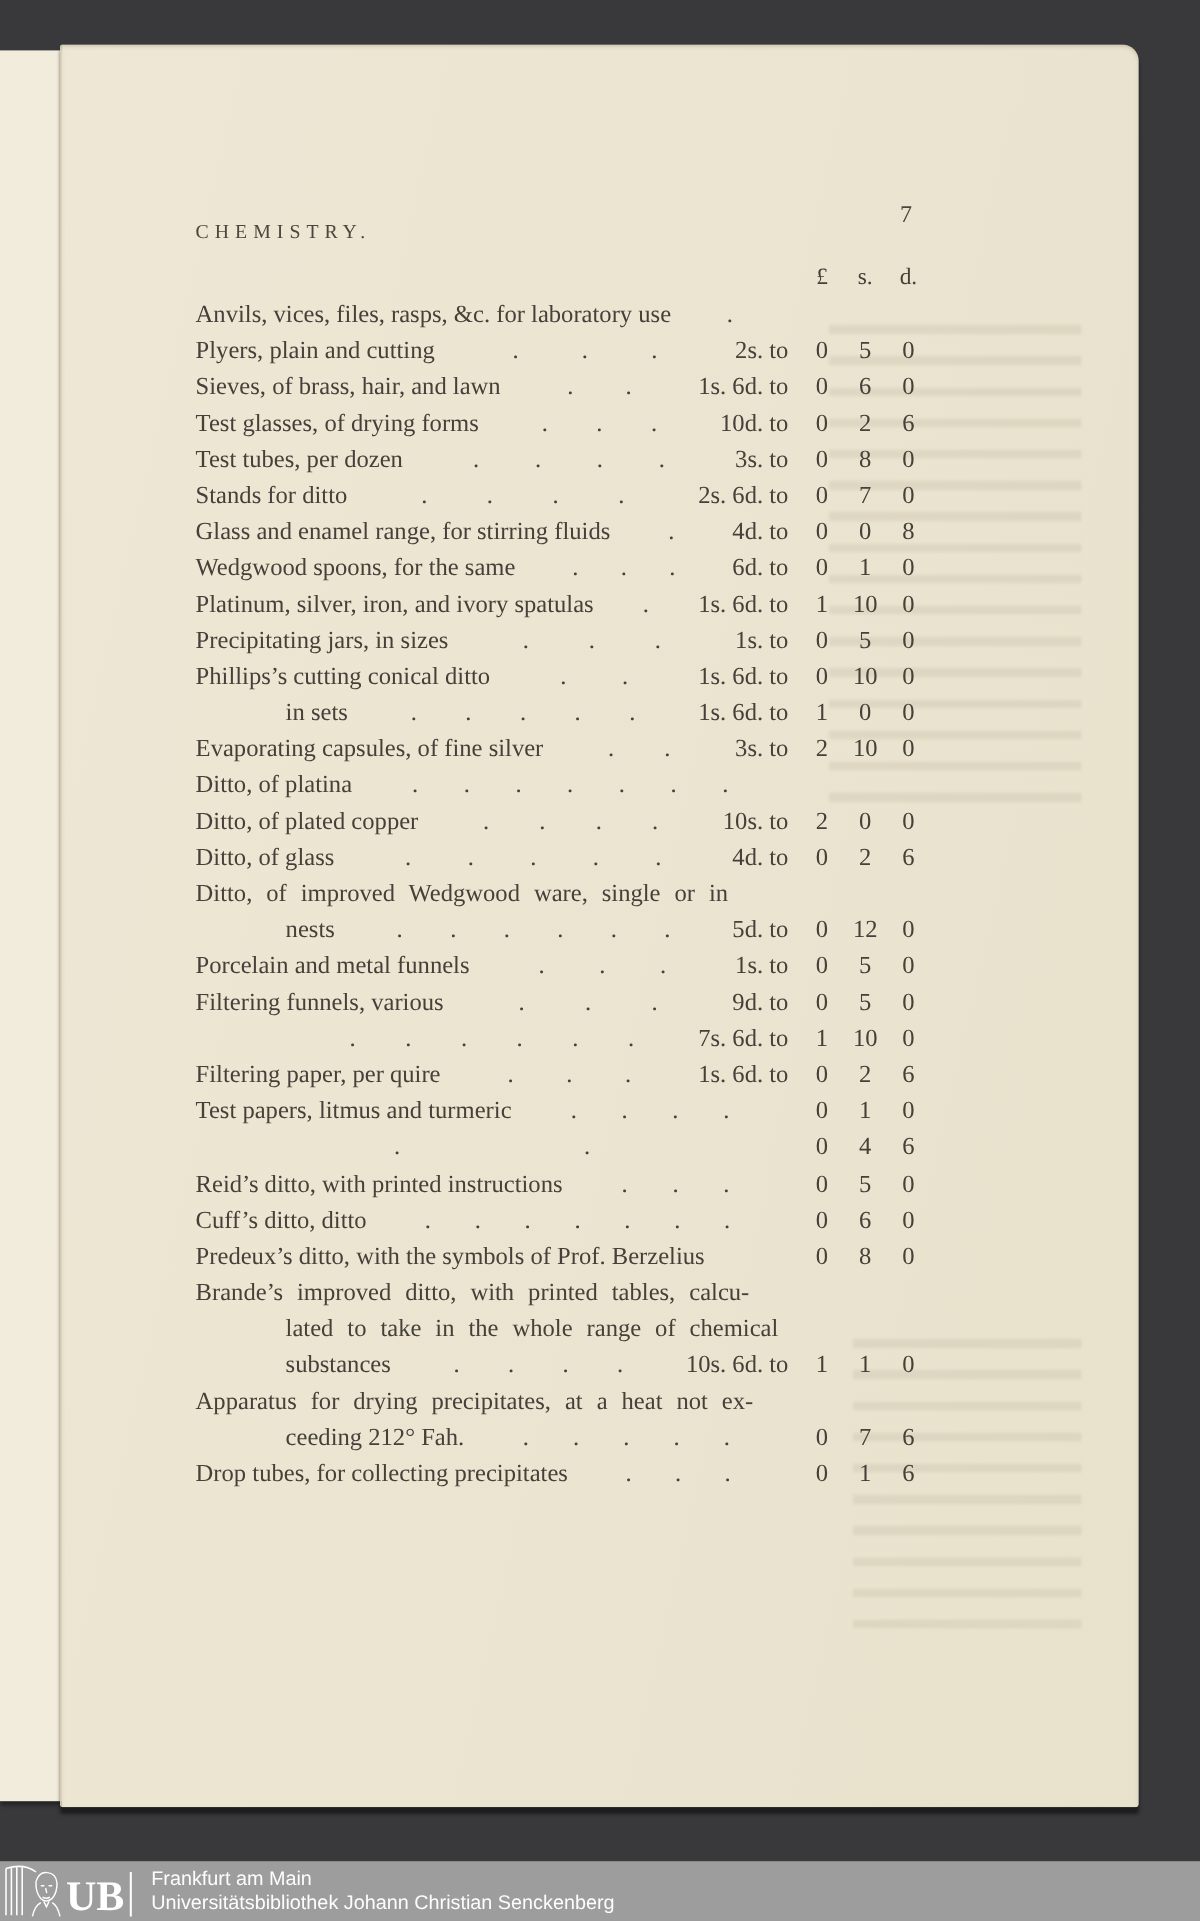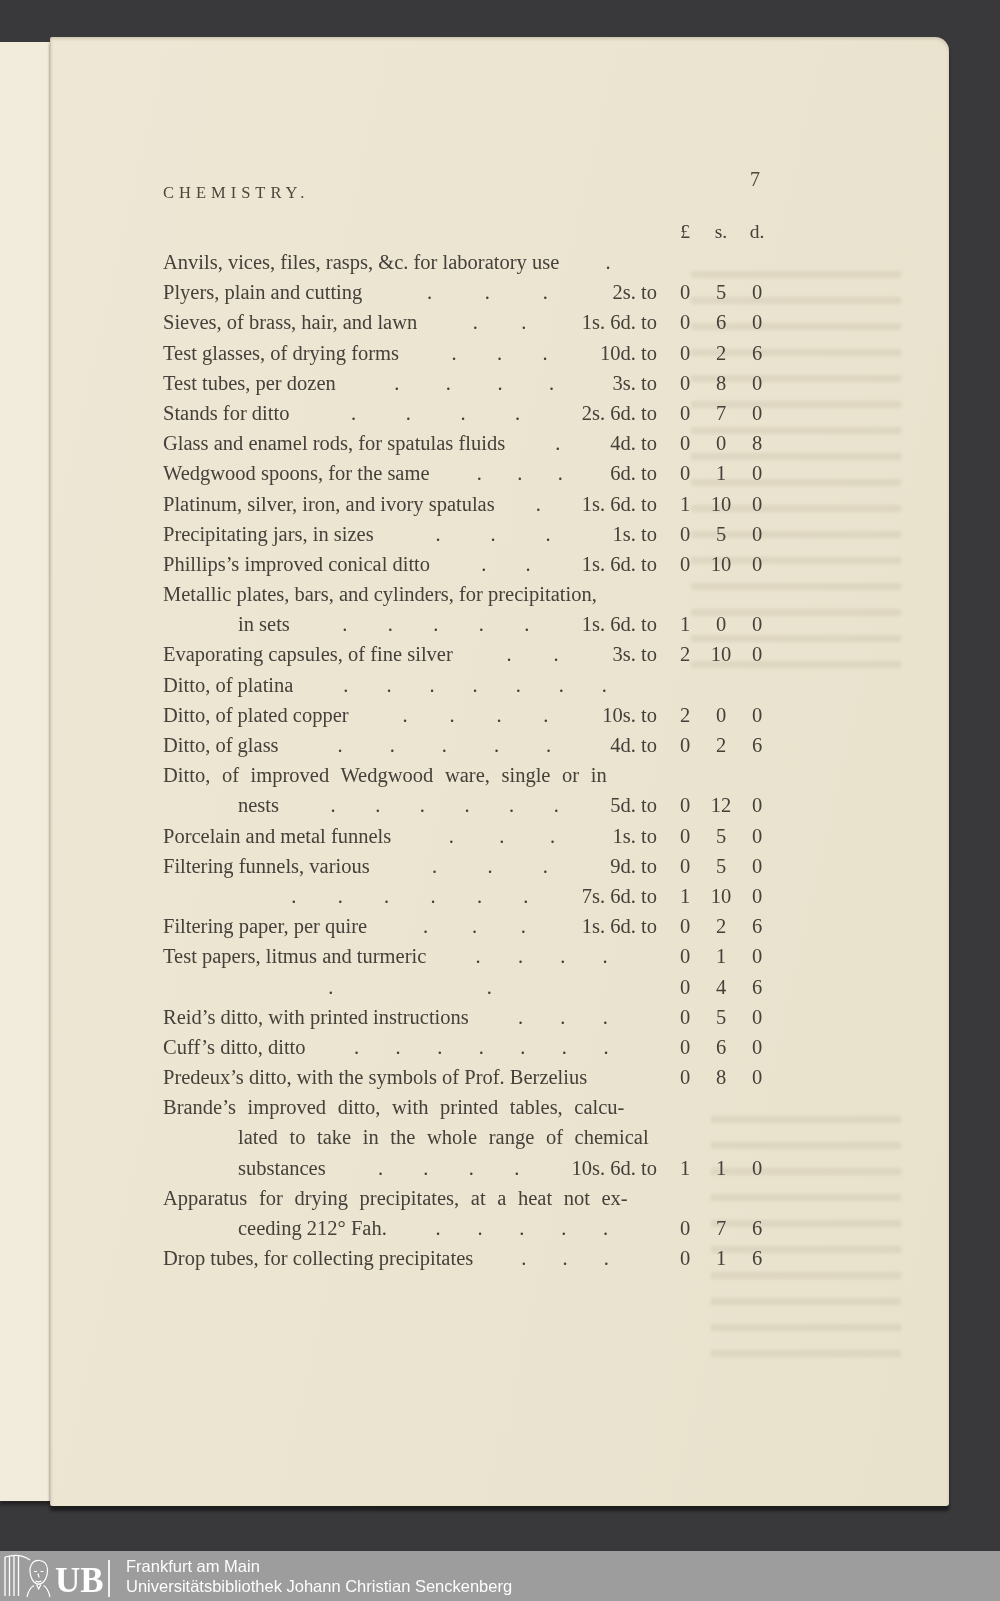--- a/index.html
+++ b/index.html
@@ -113,26 +113,25 @@
     </span>
   </div>
 
   <div class="rows">
       <div class="row"><span class="label">Anvils, vices, files, rasps, &amp;c. for laboratory use</span><span class="dots"><span class="dot">.</span></span><span class="price"></span><span class="money"><span class="col"></span><span class="col"></span><span class="col"></span></span></div>
       <div class="row"><span class="label">Plyers, plain and cutting</span><span class="dots"><span class="dot">.</span><span class="dot">.</span><span class="dot">.</span></span><span class="price">2s. to</span><span class="money"><span class="col">0</span><span class="col">5</span><span class="col">0</span></span></div>
       <div class="row"><span class="label">Sieves, of brass, hair, and lawn</span><span class="dots"><span class="dot">.</span><span class="dot">.</span></span><span class="price">1s. 6d. to</span><span class="money"><span class="col">0</span><span class="col">6</span><span class="col">0</span></span></div>
       <div class="row"><span class="label">Test glasses, of drying forms</span><span class="dots"><span class="dot">.</span><span class="dot">.</span><span class="dot">.</span></span><span class="price">10d. to</span><span class="money"><span class="col">0</span><span class="col">2</span><span class="col">6</span></span></div>
       <div class="row"><span class="label">Test tubes, per dozen</span><span class="dots"><span class="dot">.</span><span class="dot">.</span><span class="dot">.</span><span class="dot">.</span></span><span class="price">3s. to</span><span class="money"><span class="col">0</span><span class="col">8</span><span class="col">0</span></span></div>
       <div class="row"><span class="label">Stands for ditto</span><span class="dots"><span class="dot">.</span><span class="dot">.</span><span class="dot">.</span><span class="dot">.</span></span><span class="price">2s. 6d. to</span><span class="money"><span class="col">0</span><span class="col">7</span><span class="col">0</span></span></div>
-      <div class="row"><span class="label">Glass and enamel rods, for spatulas fluids</span><span class="dots"><span class="dot">.</span></span><span class="price">4d. to</span><span class="money"><span class="col">0</span><span class="col">0</span><span class="col">8</span></span></div>
+      <div class="row"><span class="label">Glass and enamel range, for stirring fluids</span><span class="dots"><span class="dot">.</span></span><span class="price">4d. to</span><span class="money"><span class="col">0</span><span class="col">0</span><span class="col">8</span></span></div>
       <div class="row"><span class="label">Wedgwood spoons, for the same</span><span class="dots"><span class="dot">.</span><span class="dot">.</span><span class="dot">.</span></span><span class="price">6d. to</span><span class="money"><span class="col">0</span><span class="col">1</span><span class="col">0</span></span></div>
       <div class="row"><span class="label">Platinum, silver, iron, and ivory spatulas</span><span class="dots"><span class="dot">.</span></span><span class="price">1s. 6d. to</span><span class="money"><span class="col">1</span><span class="col">10</span><span class="col">0</span></span></div>
       <div class="row"><span class="label">Precipitating jars, in sizes</span><span class="dots"><span class="dot">.</span><span class="dot">.</span><span class="dot">.</span></span><span class="price">1s. to</span><span class="money"><span class="col">0</span><span class="col">5</span><span class="col">0</span></span></div>
-      <div class="row"><span class="label">Phillips’s improved conical ditto</span><span class="dots"><span class="dot">.</span><span class="dot">.</span></span><span class="price">1s. 6d. to</span><span class="money"><span class="col">0</span><span class="col">10</span><span class="col">0</span></span></div>
-      <div class="row"><span class="label">Metallic plates, bars, and cylinders, for precipitation,</span><span class="dots"></span><span class="price"></span><span class="money"><span class="col"></span><span class="col"></span><span class="col"></span></span></div>
+      <div class="row"><span class="label">Phillips’s cutting conical ditto</span><span class="dots"><span class="dot">.</span><span class="dot">.</span></span><span class="price">1s. 6d. to</span><span class="money"><span class="col">0</span><span class="col">10</span><span class="col">0</span></span></div>
       <div class="row indent"><span class="label">in sets</span><span class="dots"><span class="dot">.</span><span class="dot">.</span><span class="dot">.</span><span class="dot">.</span><span class="dot">.</span></span><span class="price">1s. 6d. to</span><span class="money"><span class="col">1</span><span class="col">0</span><span class="col">0</span></span></div>
       <div class="row"><span class="label">Evaporating capsules, of fine silver</span><span class="dots"><span class="dot">.</span><span class="dot">.</span></span><span class="price">3s. to</span><span class="money"><span class="col">2</span><span class="col">10</span><span class="col">0</span></span></div>
       <div class="row"><span class="label">Ditto, of platina</span><span class="dots"><span class="dot">.</span><span class="dot">.</span><span class="dot">.</span><span class="dot">.</span><span class="dot">.</span><span class="dot">.</span><span class="dot">.</span></span><span class="price"></span><span class="money"><span class="col"></span><span class="col"></span><span class="col"></span></span></div>
       <div class="row"><span class="label">Ditto, of plated copper</span><span class="dots"><span class="dot">.</span><span class="dot">.</span><span class="dot">.</span><span class="dot">.</span></span><span class="price">10s. to</span><span class="money"><span class="col">2</span><span class="col">0</span><span class="col">0</span></span></div>
       <div class="row"><span class="label">Ditto, of glass</span><span class="dots"><span class="dot">.</span><span class="dot">.</span><span class="dot">.</span><span class="dot">.</span><span class="dot">.</span></span><span class="price">4d. to</span><span class="money"><span class="col">0</span><span class="col">2</span><span class="col">6</span></span></div>
       <div class="row wide"><span class="label">Ditto, of improved Wedgwood ware, single or in</span><span class="dots"></span><span class="price"></span><span class="money"><span class="col"></span><span class="col"></span><span class="col"></span></span></div>
       <div class="row indent"><span class="label">nests</span><span class="dots"><span class="dot">.</span><span class="dot">.</span><span class="dot">.</span><span class="dot">.</span><span class="dot">.</span><span class="dot">.</span></span><span class="price">5d. to</span><span class="money"><span class="col">0</span><span class="col">12</span><span class="col">0</span></span></div>
       <div class="row"><span class="label">Porcelain and metal funnels</span><span class="dots"><span class="dot">.</span><span class="dot">.</span><span class="dot">.</span></span><span class="price">1s. to</span><span class="money"><span class="col">0</span><span class="col">5</span><span class="col">0</span></span></div>
       <div class="row"><span class="label">Filtering funnels, various</span><span class="dots"><span class="dot">.</span><span class="dot">.</span><span class="dot">.</span></span><span class="price">9d. to</span><span class="money"><span class="col">0</span><span class="col">5</span><span class="col">0</span></span></div>
       <div class="row indent"><span class="label"></span><span class="dots"><span class="dot">.</span><span class="dot">.</span><span class="dot">.</span><span class="dot">.</span><span class="dot">.</span><span class="dot">.</span></span><span class="price">7s. 6d. to</span><span class="money"><span class="col">1</span><span class="col">10</span><span class="col">0</span></span></div>

